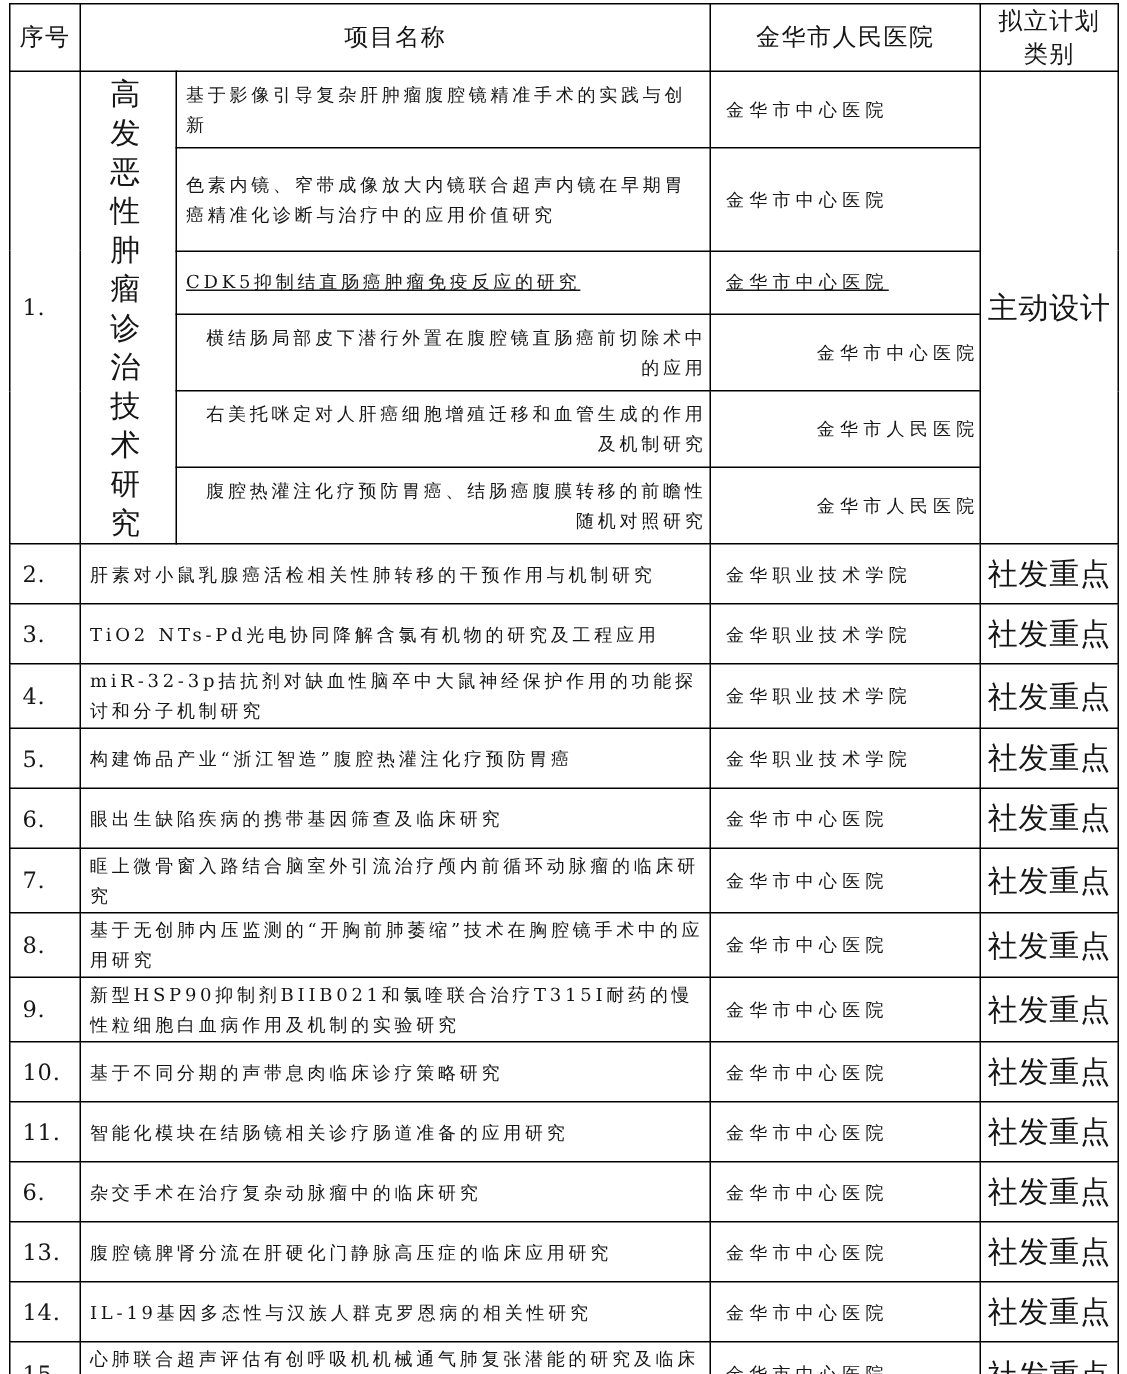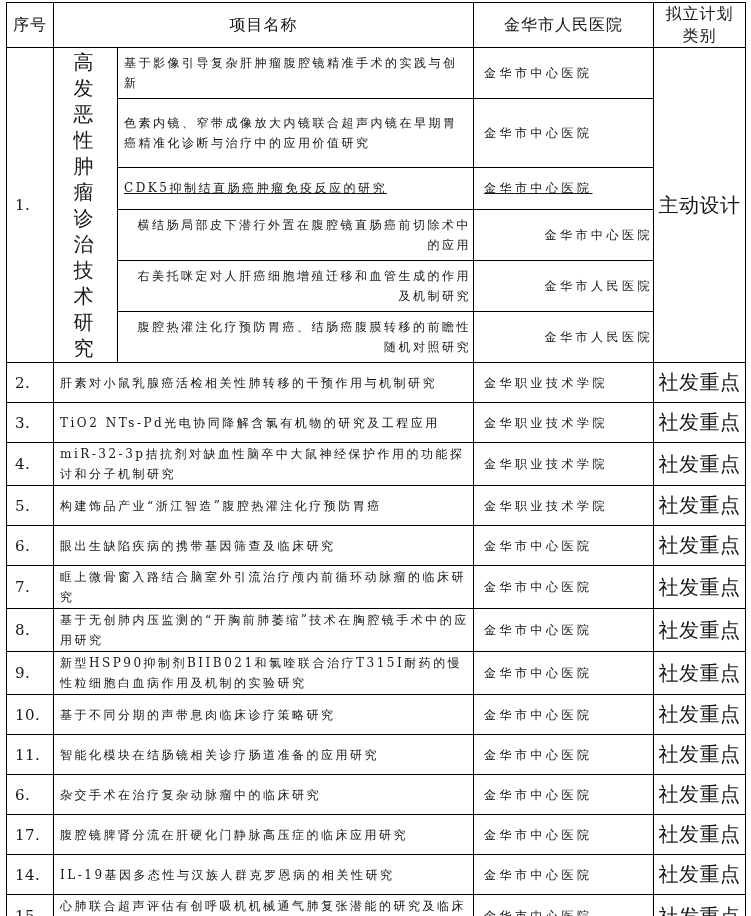--- a/index.html
+++ b/index.html
@@ -177,21 +177,21 @@
       <td class="unit">金华市中心医院</td>
       <td class="cat">社发重点</td>
     </tr>
     <tr class="r">
       <td class="idx">6.</td>
       <td class="name" colspan="2">杂交手术在治疗复杂动脉瘤中的临床研究</td>
       <td class="unit">金华市中心医院</td>
       <td class="cat">社发重点</td>
     </tr>
     <tr class="r">
-      <td class="idx">17.</td>
+      <td class="idx">13.</td>
       <td class="name" colspan="2">腹腔镜脾肾分流在肝硬化门静脉高压症的临床应用研究</td>
       <td class="unit">金华市中心医院</td>
       <td class="cat">社发重点</td>
     </tr>
     <tr class="r">
       <td class="idx">14.</td>
       <td class="name" colspan="2">IL-19基因多态性与汉族人群克罗恩病的相关性研究</td>
       <td class="unit">金华市中心医院</td>
       <td class="cat">社发重点</td>
     </tr>

